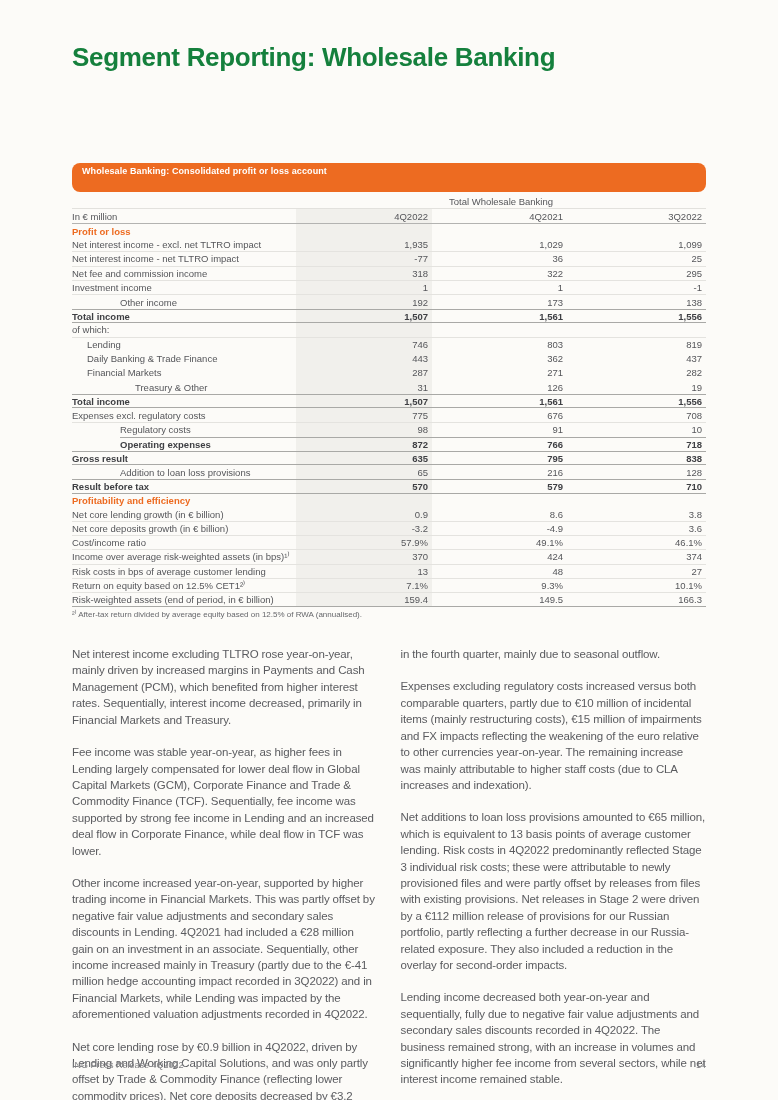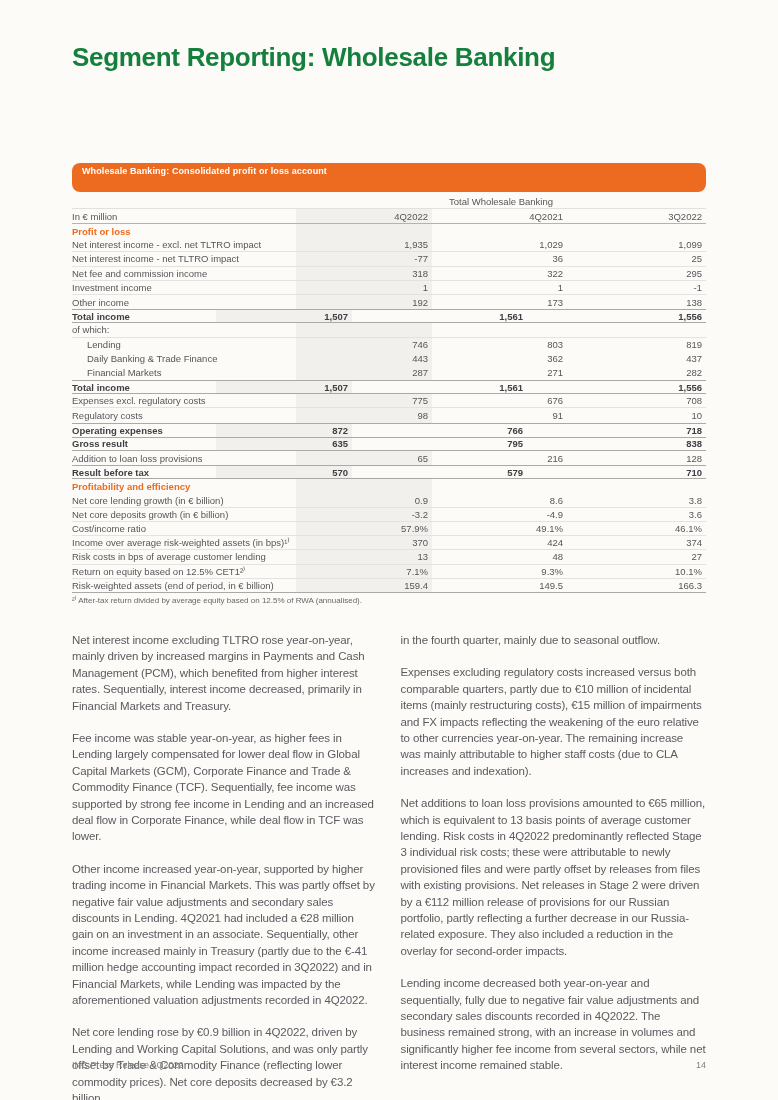--- a/index.html
+++ b/index.html
@@ -50,22 +50,22 @@
   .t-colhead { min-height: 15px; border-bottom: 1px solid #b3b3b1; }
   .t-colhead .t-val { height: 100%; display:flex; align-items:center; justify-content:flex-end; }
   .t-row { min-height: 14.2px; border-bottom: 1px solid #e4e3df; }
   .t-label { padding-right: 6px; }
   .t-val { text-align: right; padding-right: 4px; height: 100%; display:flex; align-items:center; justify-content:flex-end; }
   .v1 { background: #f1f0ec; }
   .t-row.section { border-bottom: 0; }
   .t-row.section .t-label { color: #ed6b21; font-weight: bold; }
   .t-row.indent { border-bottom: 0; }
   .t-row.indent .t-label { padding-left: 15px; }
-  .t-row.total { font-weight: bold; color: #3e3f43; border-top: 1px solid #a9a9a6; border-bottom: 1px solid #a9a9a6; gap: 40px; }
-  .t-row:has(+ .t-row.total) { border-bottom: 0; }
+  .t-row.total { font-weight: bold; color: #3e3f43; border-top: 1px solid #a9a9a6; border-bottom: 1px solid #a9a9a6; }
+  .t-row:has(+ .t-row.total) { border-bottom: 0; margin-left: 48px; }
   .t-row:last-child { border-bottom: 1px solid #a9a9a6; }
 
   
   .footnotes { margin-top: 3px; font-size: 8px; line-height: 10px; color: #66676b; }
 
   
   .columns {
     display: flex;
     gap: 23px;
     margin-top: 26px;
@@ -164,20 +164,26 @@
             <div class="t-val v1">443</div>
             <div class="t-val v2">362</div>
             <div class="t-val v3">437</div>
           </div>
           <div class="t-row indent">
             <div class="t-label">Financial Markets</div>
             <div class="t-val v1">287</div>
             <div class="t-val v2">271</div>
             <div class="t-val v3">282</div>
           </div>
+          <div class="t-row indent">
+            <div class="t-label">Treasury &amp; Other</div>
+            <div class="t-val v1">31</div>
+            <div class="t-val v2">126</div>
+            <div class="t-val v3">19</div>
+          </div>
           <div class="t-row total">
             <div class="t-label">Total income</div>
             <div class="t-val v1">1,507</div>
             <div class="t-val v2">1,561</div>
             <div class="t-val v3">1,556</div>
           </div>
           <div class="t-row data">
             <div class="t-label">Expenses excl. regulatory costs</div>
             <div class="t-val v1">775</div>
             <div class="t-val v2">676</div>

